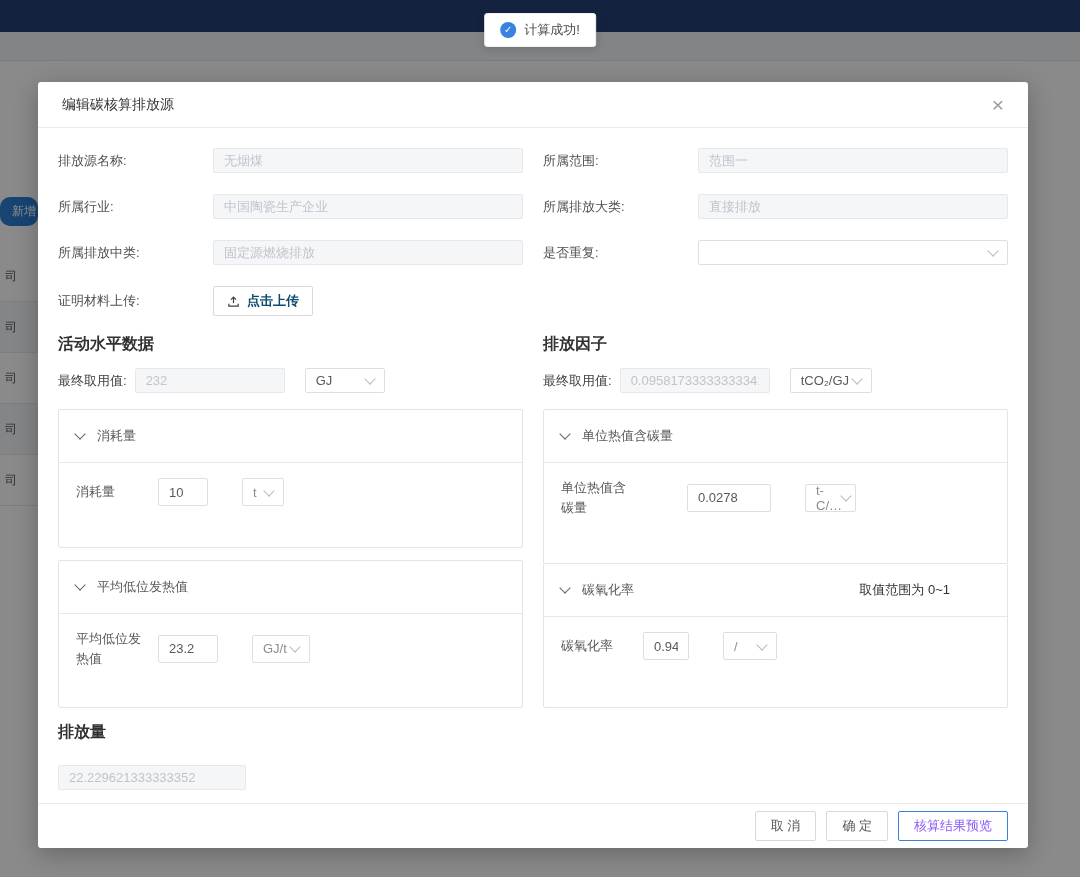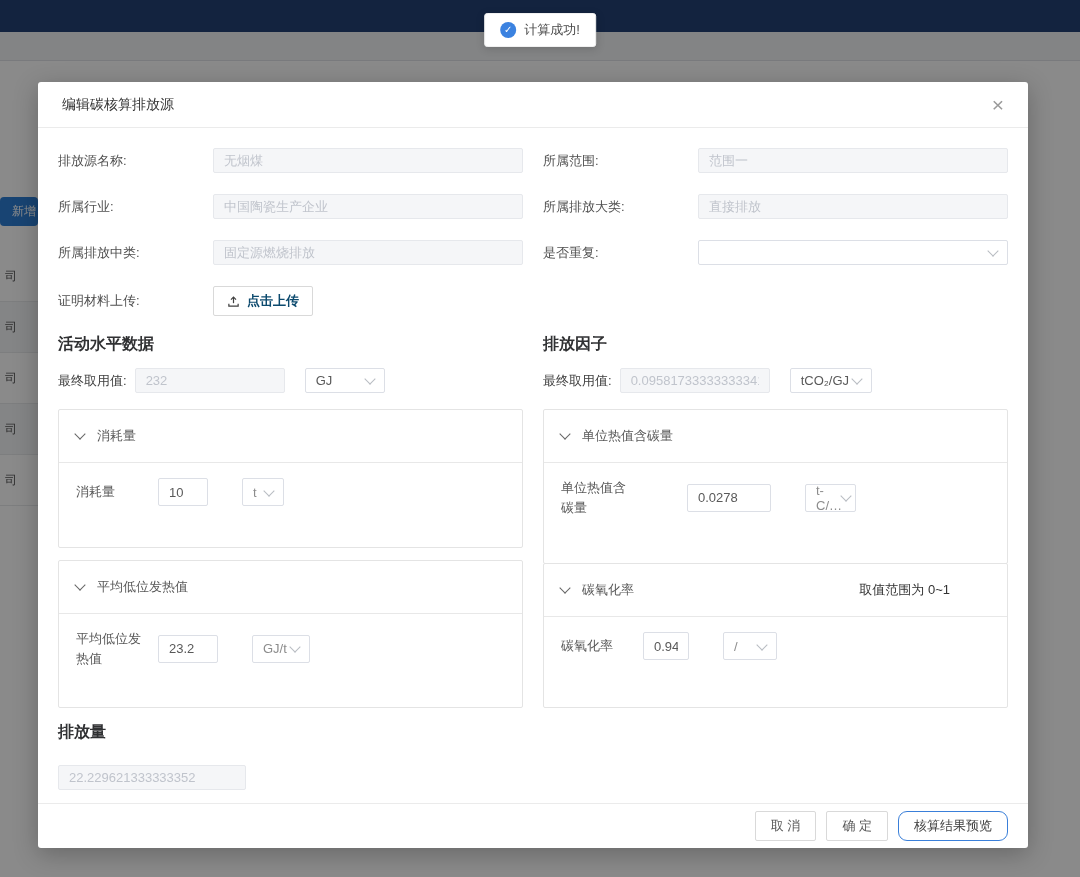--- a/index.html
+++ b/index.html
@@ -6,21 +6,21 @@
   body{
     width:1080px;height:877px;position:relative;overflow:hidden;
     font-family:"Liberation Sans", sans-serif;background:#f0f2f5;
   }
   
   .topbar{position:absolute;top:0;left:0;width:1080px;height:32px;background:#13233f;z-index:5;}
   
   .bg-area{position:absolute;top:32px;left:0;right:0;bottom:0;background:#eef0f3;z-index:1;}
   .bg-card{position:absolute;top:28px;left:0;right:0;bottom:0;background:#fbfbfc;border-top:1px solid #dcdfe3;}
   .bg-add{position:absolute;top:136px;left:0;width:38px;height:29px;background:#2d7dd2;color:#fff;
-    border:none;font-size:12px;padding:0 2px;border-radius:4px;text-align:right;overflow:hidden;white-space:nowrap;}
+    border:none;font-size:12px;padding:0 2px;border-radius:10px;text-align:right;overflow:hidden;white-space:nowrap;}
   .bg-rows{position:absolute;top:190px;left:0;width:38px;}
   .bg-row{height:50px;border-bottom:1px solid #e3e5e8;display:flex;align-items:center;
     padding-left:5px;font-size:12px;color:#555;}
   .bg-row:nth-child(even){background:#f1f2f4;}
   
   .overlay{position:absolute;top:32px;left:0;right:0;bottom:0;background:rgba(0,0,0,0.45);z-index:10;}
   
   .toast{position:absolute;top:13px;left:50%;transform:translateX(-50%);z-index:40;
     background:#fff;border:1px solid #f0f0f0;border-radius:3px;box-shadow:0 2px 8px rgba(0,0,0,.15);
     display:flex;align-items:center;gap:8px;padding:7px 15px;font-size:13px;color:#4a4a4a;white-space:nowrap;}
@@ -68,21 +68,21 @@
   .prow{display:flex;align-items:center;}
   .plabel{width:72px;flex:none;margin-right:10px;font-size:13px;color:#595959;line-height:1.5;}
   .pinput{height:28px;}
   .punit{height:28px;color:#8c8c8c;margin-left:34px;}
   
   .emission{margin-top:14px;}
   .emission input{width:188px;margin-top:22px;}
   
   .btn{padding:5px 15px;border:1px solid #d9d9d9;border-radius:2px;background:#fff;font-size:13px;
     color:#595959;cursor:pointer;white-space:nowrap;}
-  .btn.blue{border-color:#3a7fd9;color:#404040;border-radius:9px;}
+  .btn.blue{border-color:#3a7fd9;color:#8b5cf6;}
 </style>
 </head>
 <body>
 
 <div class="topbar"></div>
 
 <div class="bg-area">
   <div class="bg-card">
     <button class="bg-add">新增</button>
     <div class="bg-rows">

